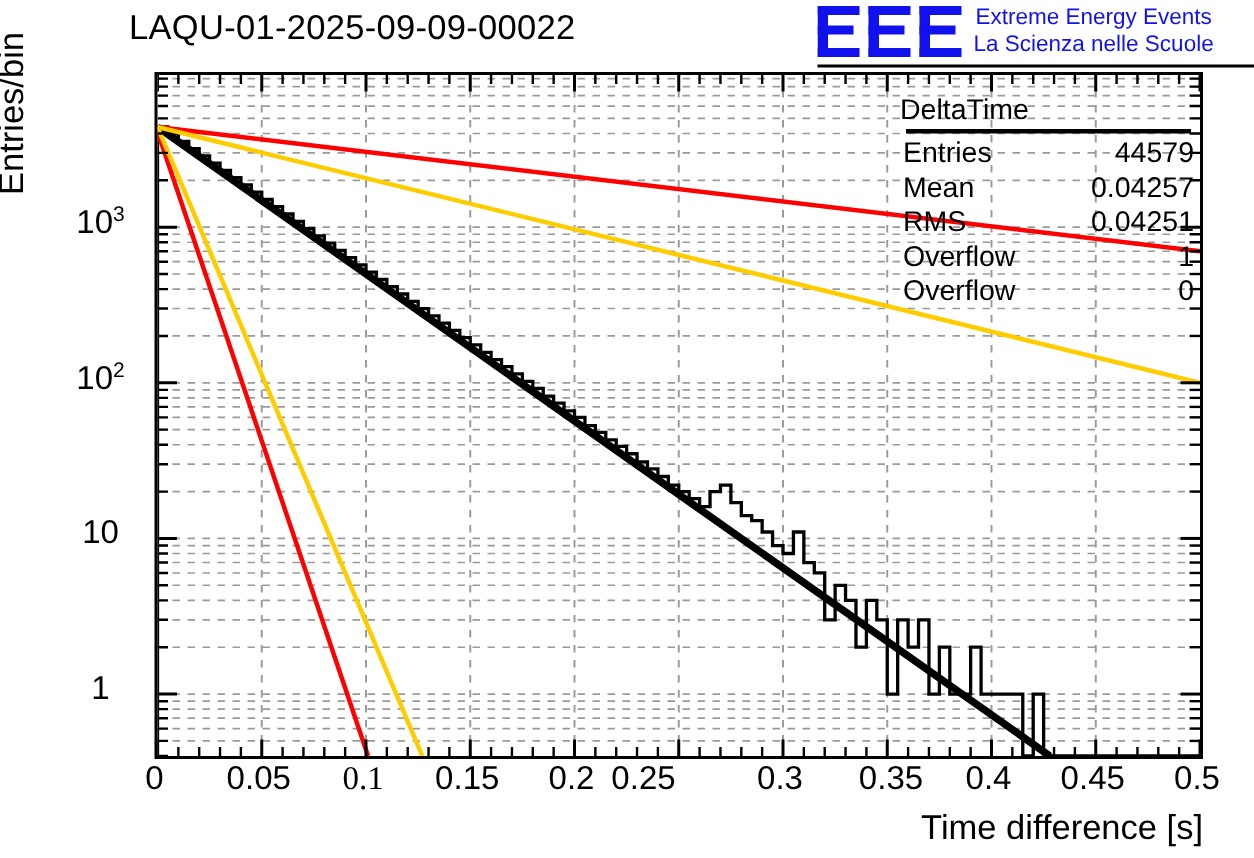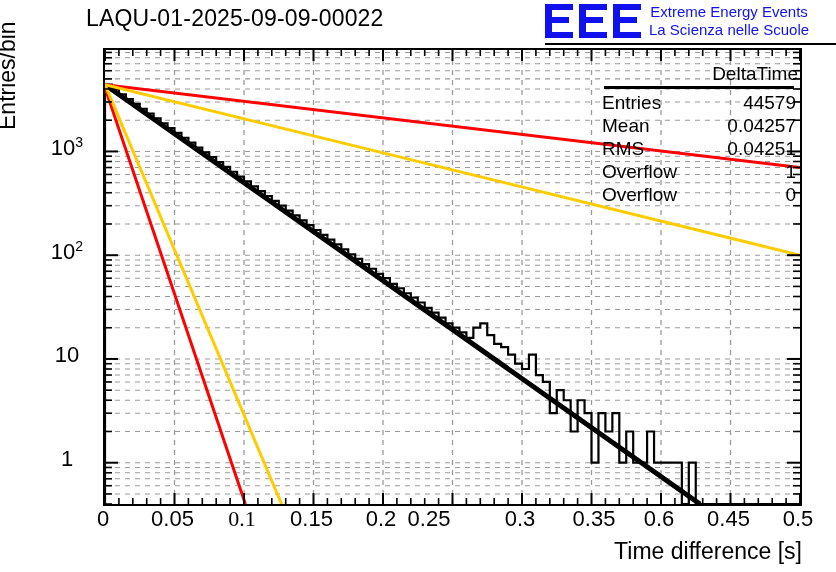--- a/index.html
+++ b/index.html
@@ -29,21 +29,21 @@
   .xtick{position:absolute;font-size:22px;text-align:center;width:80px;top:506px;}
   #xaxis-title{position:absolute;right:34px;top:538px;font-size:23px;white-space:nowrap;}
   .ytick{position:absolute;font-size:22px;text-align:center;width:54px;}
   .ytick sup{font-size:14px;vertical-align:super;}
   #yaxis-title{position:absolute;left:-6px;top:130px;font-size:23px;white-space:nowrap;
                transform:rotate(-90deg);transform-origin:left top;}
 
   
   #stats-box{position:absolute;left:600px;top:62px;width:198px;
              font-size:19px;line-height:23px;}
-  #stats-title{text-align:right;padding-bottom:1px;}
+  #stats-title{text-align:left;padding-bottom:1px;}
   #stats-underline{height:3px;background:#000;margin:0 4px 2px 4px;}
   .stat-row{display:flex;justify-content:space-between;padding:0 2px;}
   .stat-val{text-align:right;}
 </style>
 </head>
 <body>
 
 <div id="root">
 
   <div id="plot-title">LAQU-01-2025-09-09-00022</div>
@@ -331,21 +331,21 @@
 
   <div id="xticks">
       <div class="xtick" style="left: 63px;">0</div>
       <div class="xtick" style="left: 132.5px;">0.05</div>
       <div class="xtick" style="left: 202px; font-family: Liberation Serif, serif;">0.1</div>
       <div class="xtick" style="left: 271.5px;">0.15</div>
       <div class="xtick" style="left: 341px;">0.2</div>
       <div class="xtick" style="left: 389px;">0.25</div>
       <div class="xtick" style="left: 480px;">0.3</div>
       <div class="xtick" style="left: 554px;">0.35</div>
-      <div class="xtick" style="left: 619px;">0.6</div>
+      <div class="xtick" style="left: 619px;">0.4</div>
       <div class="xtick" style="left: 688.5px;">0.45</div>
       <div class="xtick" style="left: 758px;">0.5</div>
     </div>
   <div id="yticks">
       <div class="ytick" style="left: 40px; top: 445.711px;">1</div>
       <div class="ytick" style="left: 40px; top: 341.956px;">10</div>
       <div class="ytick" style="left: 40px; top: 238.2px;">10<sup>2</sup></div>
       <div class="ytick" style="left: 40px; top: 134.444px;">10<sup>3</sup></div>
     </div>
 

